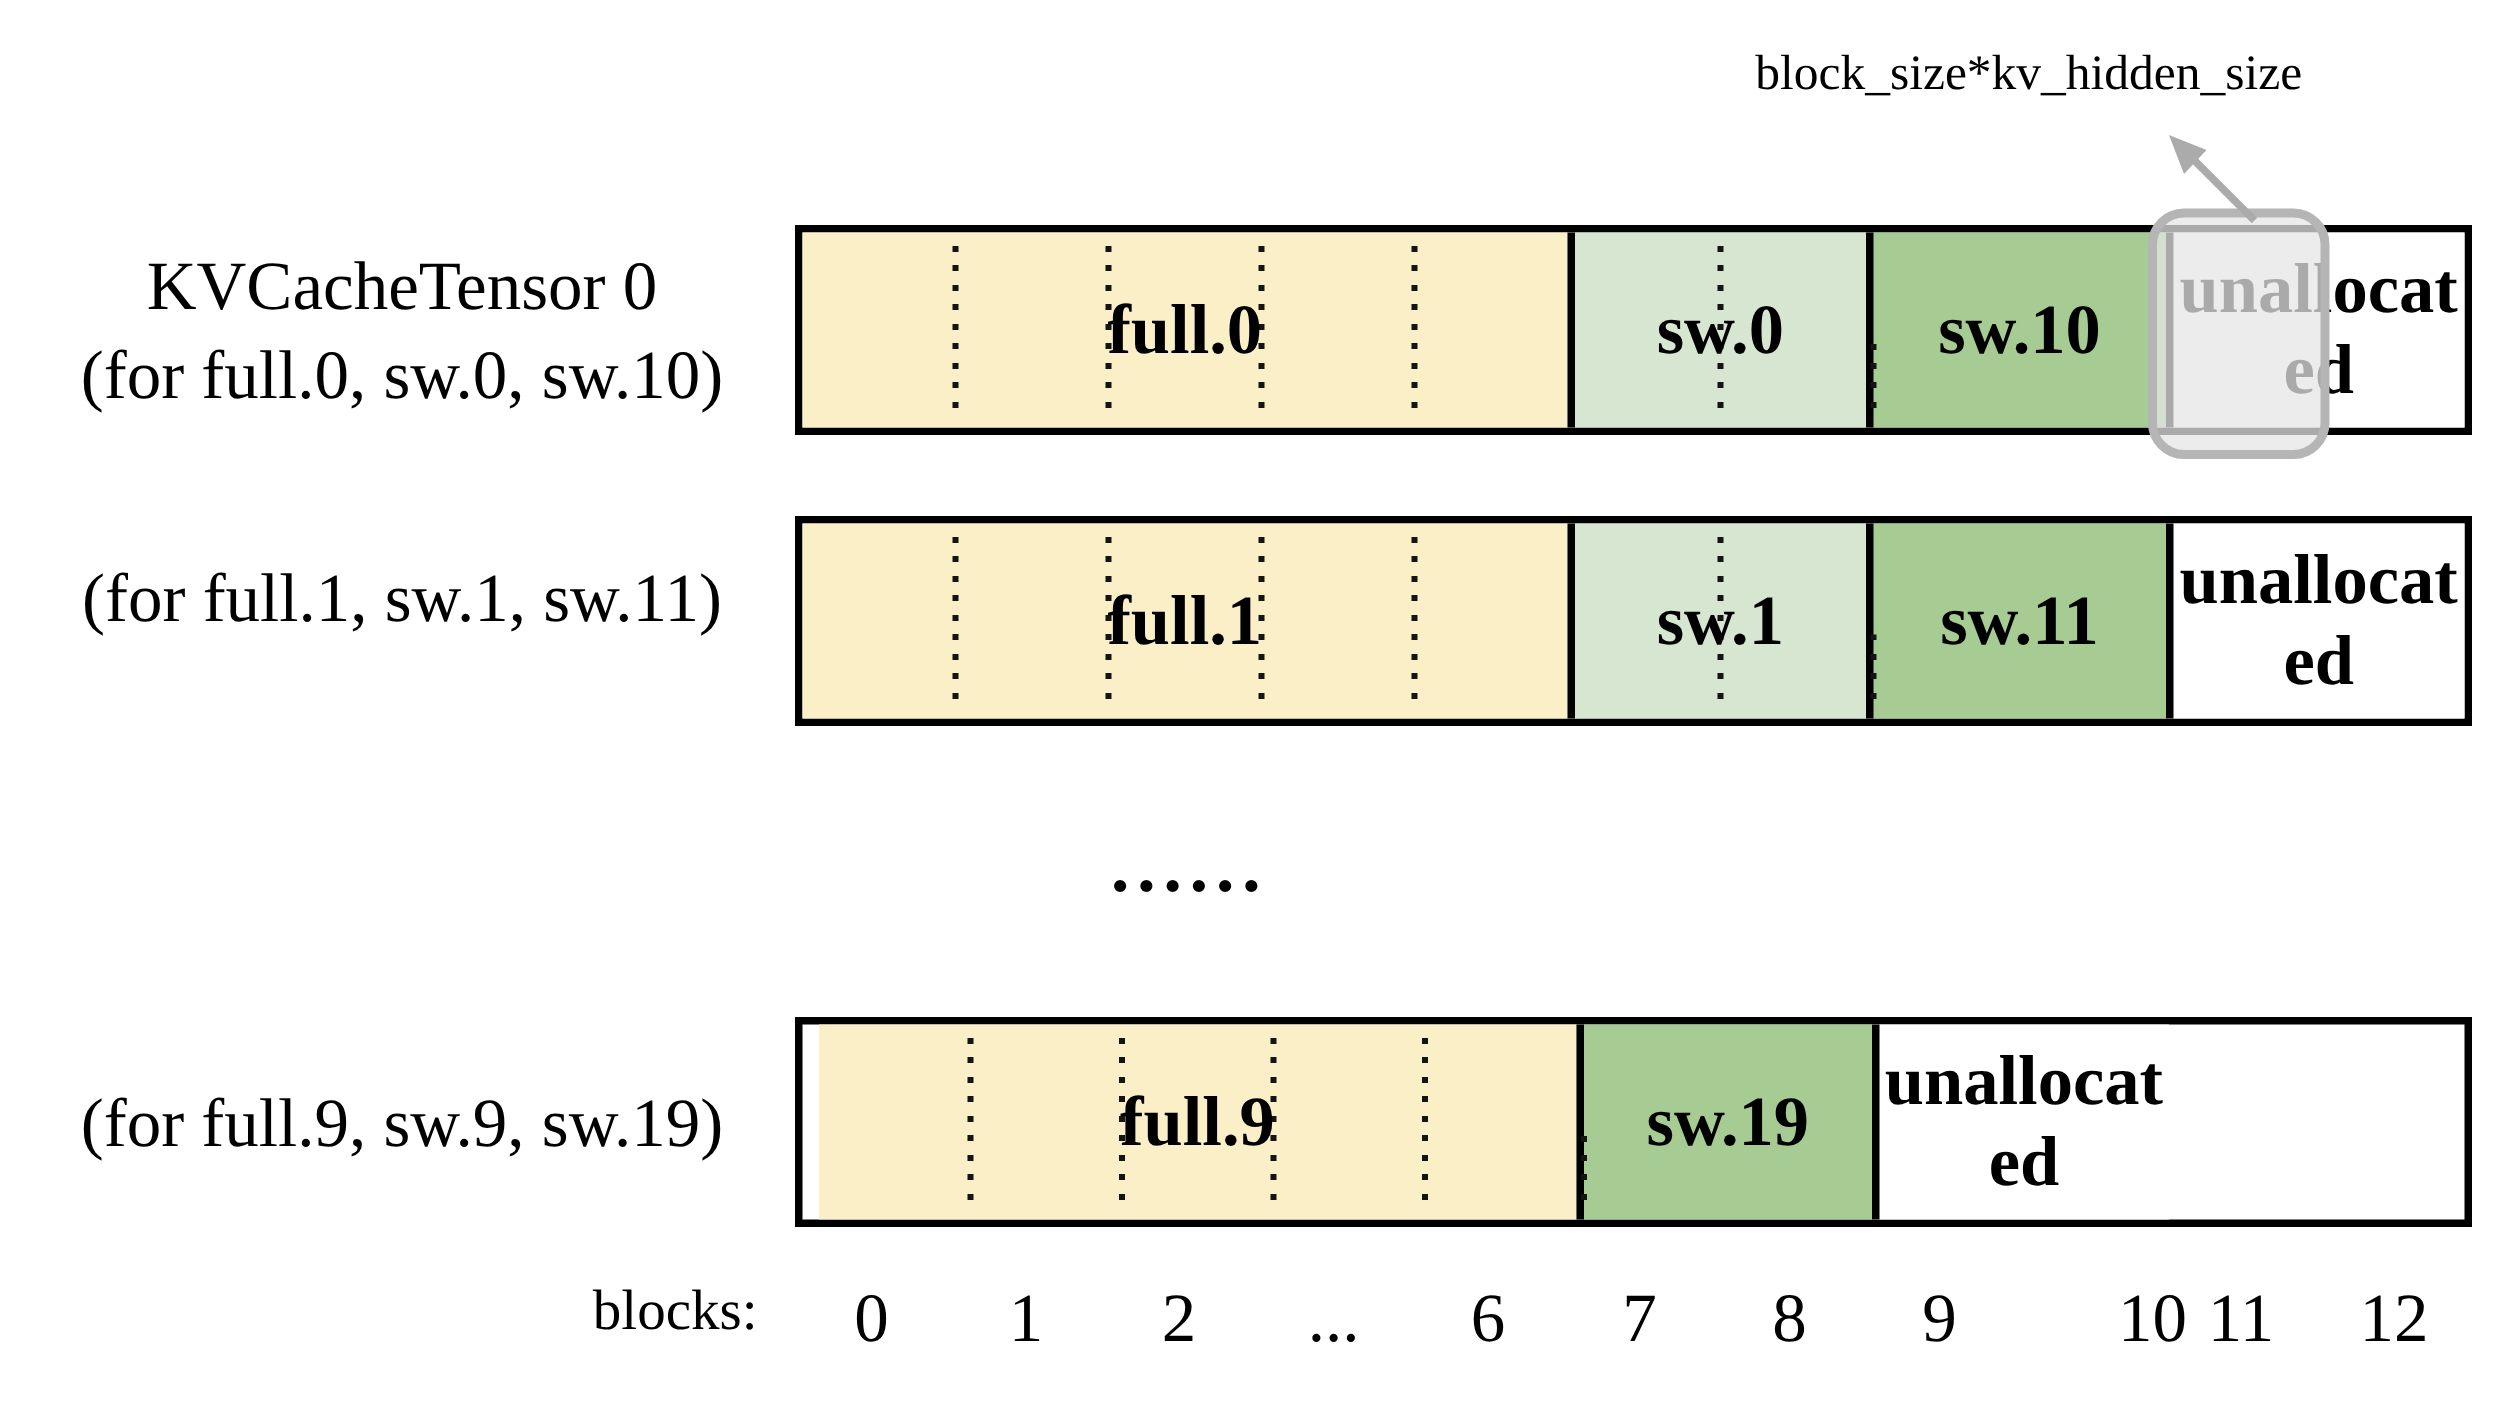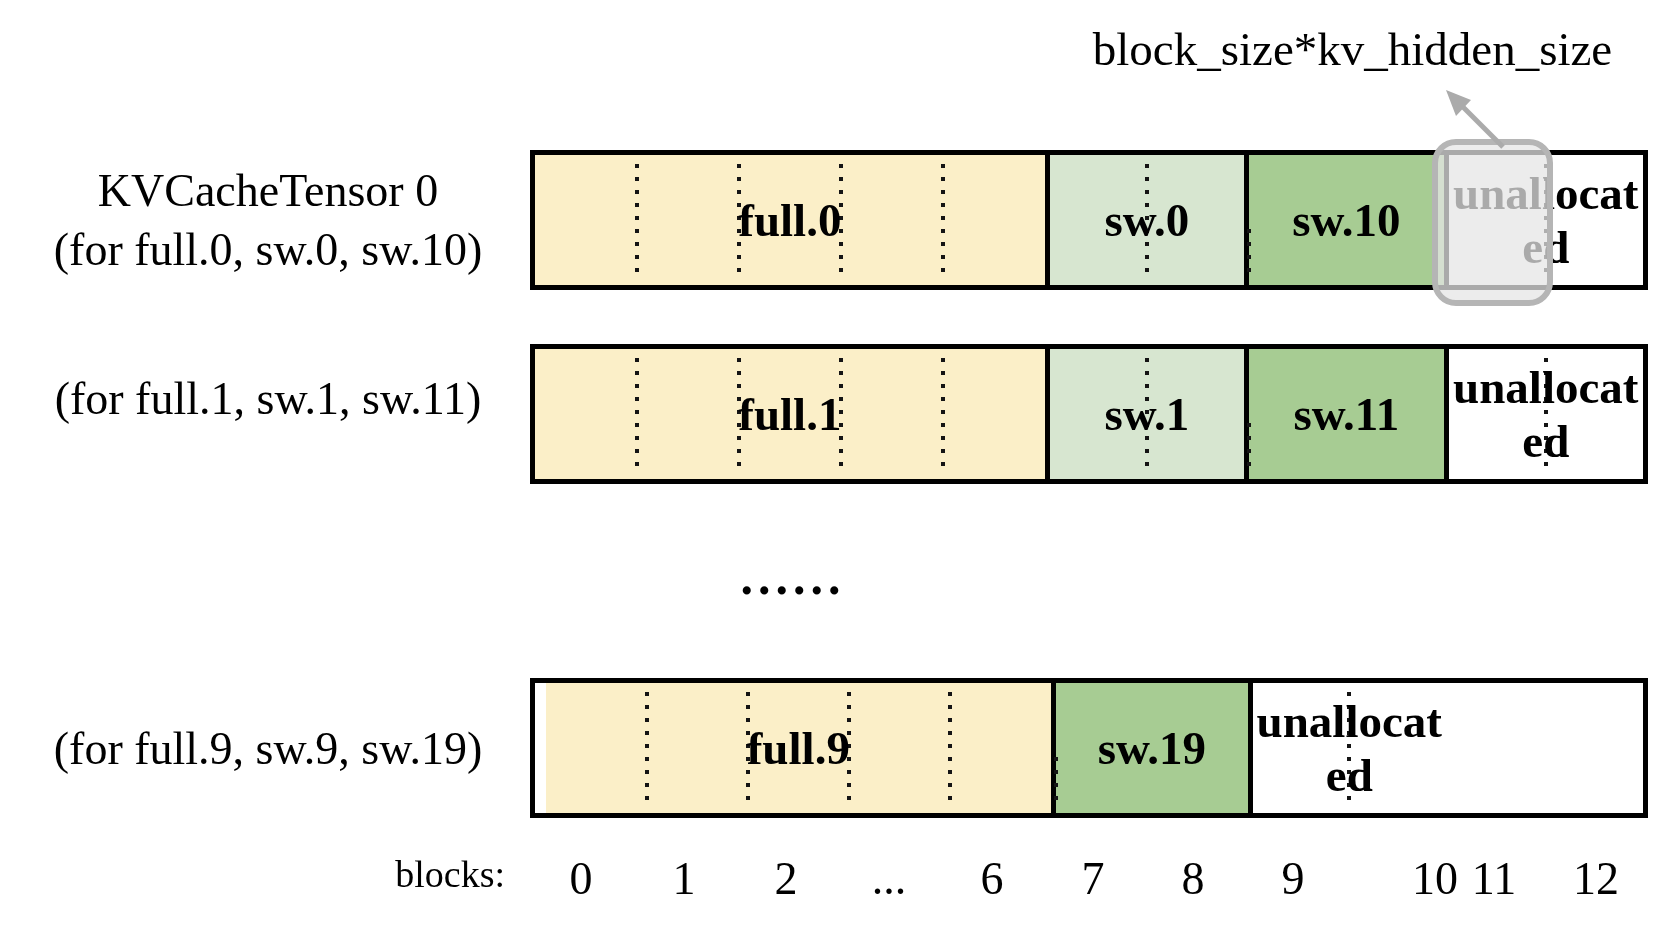--- a/index.html
+++ b/index.html
@@ -4,21 +4,21 @@
 <style>
   html,body { margin:0; padding:0; background:#fff; }
   .canvas {
     position:relative; width:1676px; height:938px; background:#ffffff;
     font-family:"Liberation Serif", serif; color:#000; overflow:hidden;
   }
 
   
   .annotation {
     position:absolute; left:1070px; top:20px; width:565px;
-    text-align:center; font-size:47px; line-height:58px; white-space:nowrap;
+    text-align:center; font-size:33px; line-height:58px; white-space:nowrap;
   }
 
   
   .row-label {
     position:absolute; left:18px; width:500px;
     display:flex; flex-direction:column; justify-content:center; align-items:center;
     text-align:center; font-size:46px; line-height:59px;
   }
   .row-label.r0 { top:150px; height:140px; }
   .row-label.r1 { top:328px; height:140px; }
@@ -31,21 +31,21 @@
   }
   .bar.r0 { top:150px; }
   .bar.r1 { top:344px; }
   .bar.r9 { top:678px;padding-left:11px; }
 
   .seg { position:relative; display:flex; box-sizing:border-box; }
   .seg + .seg { border-left:5px solid #000; }
   .seg.full        { width:46.0%; background:#FBEFC8; }
   .seg.sw-light    { width:18.0%; background:#D7E6D0; }
   .seg.sw-dark     { width:18.0%; background:#A7CC93;flex-direction:column; }
-  .seg.unallocated { width:18.0%; background:#FFFFFF; }
+  .seg.unallocated { width:18.0%; background:#FFFFFF;align-items:flex-end; }
 
   .cell { flex:1 1 0; position:relative; }
   .cell + .cell::before {
     content:""; position:absolute; left:-2px; top:9px; bottom:9px; width:4px;
     background-image:repeating-linear-gradient(to bottom, #141414 0 4px, transparent 4px 13px);
   }
 
   .seg-label {
     position:absolute; inset:0; z-index:2;
     display:flex; align-items:center; justify-content:center;

